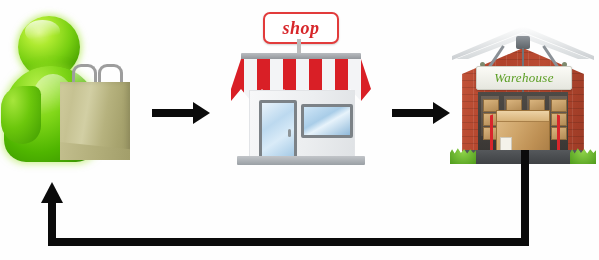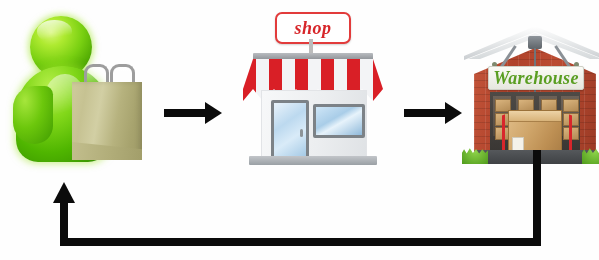--- a/index.html
+++ b/index.html
@@ -1,21 +1,21 @@
 <!DOCTYPE html>
 <html><head>
 <meta charset="utf-8">
 <style>
   html,body{margin:0;padding:0;background:#ffffff;}
   body{
     width:599px;height:260px;position:relative;overflow:hidden;
     font-family:"Liberation Sans", sans-serif;
     background:#fefefe;
   }
-  .stage{position:absolute;inset:0;margin-left:12px;}
+  .stage{position:absolute;inset:0;}
 
   
   .customer{position:absolute;left:2px;top:14px;width:140px;height:150px;}
   .avatar-head{
     position:absolute;left:16px;top:2px;width:62px;height:62px;border-radius:50%;
     background:
       radial-gradient(circle at 34% 26%, #d8f77a 0%, #aeea30 22%, #78cf11 52%, #49a300 80%, #3d8c00 100%);
     box-shadow:0 0 6px 2px rgba(160,230,40,.55);
   }
   .avatar-head:after{
@@ -140,21 +140,21 @@
     clip-path:polygon(61px 0, 122px 26px, 122px 110px, 0 110px, 0 26px);
   }
   .wh-sign{
     position:absolute;left:24px;top:44px;width:94px;height:22px;
     background:linear-gradient(180deg,#fbfbf6,#e6e7df);
     border:1px solid #cfd0c6;border-radius:2px;
     display:flex;align-items:center;justify-content:center;
     box-shadow:0 1px 2px rgba(0,0,0,.25);
   }
   .wh-sign span{
-    color:#5a9e22;font-style:italic;font-weight:bold;font-size:18px;
+    color:#5a9e22;font-style:italic;font-weight:normal;font-size:13px;
     font-family:"Liberation Serif", serif;letter-spacing:.3px;
   }
   .wh-sign-bolt{position:absolute;top:40px;width:5px;height:5px;border-radius:50%;background:#7f8a6e;}
   .wh-sign-bolt.a{left:28px;} .wh-sign-bolt.b{left:110px;}
   .wh-interior{
     position:absolute;left:26px;top:70px;width:90px;height:58px;
     background:linear-gradient(180deg,#4e4a46,#3a3734);
   }
   .shelf{position:absolute;top:74px;width:18px;height:40px;background:linear-gradient(180deg,#6d6258,#52493f);}
   .shelf .crate{position:absolute;left:2px;width:14px;height:11px;background:linear-gradient(160deg,#d9b47e,#b38b55);border:1px solid #8e6c3f;}

